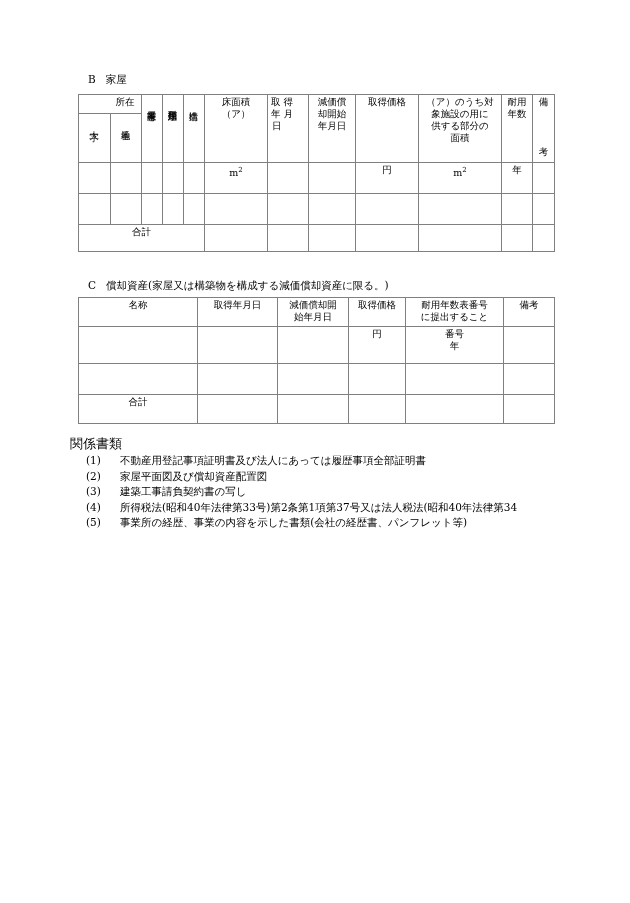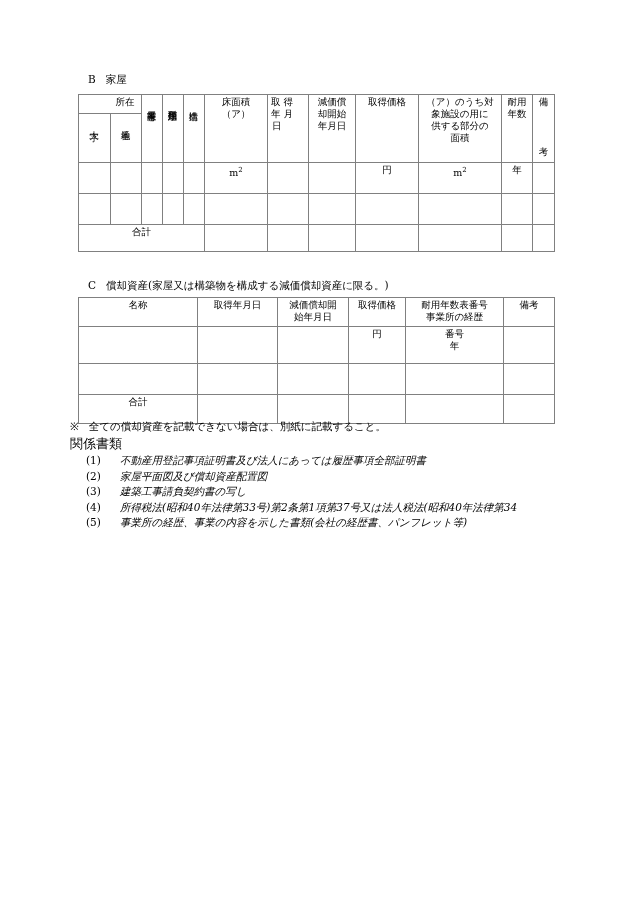--- a/index.html
+++ b/index.html
@@ -103,21 +103,20 @@
     margin-bottom: 0px;
   }
   .rel-num {
     width: 34px;
     flex: 0 0 34px;
     text-align: left;
   }
   .rel-txt {
     flex: 1 1 auto;
     text-indent: 0;
-    font-style: italic;
   }
   .rel-txt .cont { display: block; }
   .rel-txt .cont.i1 { padding-left: 11px; }
 </style>
 </head>
 <body>
 
 <div class="page">
 
   <div class="sec-head" style="left:88px; top:72px;">
@@ -246,21 +245,21 @@
       <tr>
         <td style="height:26px;">名称</td>
         <td>取得年月日</td>
         <td class="hdr-l">
           <div>減価償却開</div>
           <div>始年月日</div>
         </td>
         <td>取得価格</td>
         <td class="hdr-l">
           <div>耐用年数表番号</div>
-          <div>事業所の経歴</div>
+          <div>に提出すること</div>
         </td>
         <td>備考</td>
       </tr>
 
       <tr>
         <td style="height:34px;"></td>
         <td></td>
         <td></td>
         <td class="unit-r">円</td>
         <td class="unit-r">
@@ -283,58 +282,55 @@
         <td class="gokei" style="height:26px;">合計</td>
         <td></td>
         <td></td>
         <td></td>
         <td></td>
         <td></td>
       </tr>
     </tbody>
   </table>
 
-  <div class="note" style="left:70px; top:419px;">
-    <span class="mark">※</span><span>全ての償却資産を記載できない場合は、別紙に記載すること。</span>
+
+  <div class="rel-title" style="left:70px; top:436px;">関係書類</div>
+
+  <div class="rel-list" style="left:86px; top:453px;">
+
+    <div class="rel-item">
+      <span class="rel-num">(1)</span>
+      <span class="rel-txt">
+        <span class="cont">不動産用登記事項証明書及び法人にあっては履歴事項全部証明書</span>
+      </span>
+    </div>
+
+    <div class="rel-item">
+      <span class="rel-num">(2)</span>
+      <span class="rel-txt">
+        <span class="cont">家屋平面図及び償却資産配置図</span>
+      </span>
+    </div>
+
+    <div class="rel-item">
+      <span class="rel-num">(3)</span>
+      <span class="rel-txt">
+        <span class="cont">建築工事請負契約書の写し</span>
+      </span>
+    </div>
+
+    <div class="rel-item">
+      <span class="rel-num">(4)</span>
+      <span class="rel-txt">
+        <span class="cont">所得税法(昭和40年法律第33号)第2条第1項第37号又は法人税法(昭和40年法律第34</span>
+      </span>
+    </div>
+
+    <div class="rel-item">
+      <span class="rel-num">(5)</span>
+      <span class="rel-txt">
+        <span class="cont">事業所の経歴、事業の内容を示した書類(会社の経歴書、パンフレット等)</span>
+      </span>
+    </div>
+
   </div>
 
-  <div class="rel-title" style="left:70px; top:436px;">関係書類</div>
-
-  <div class="rel-list" style="left:86px; top:453px;">
-
-    <div class="rel-item">
-      <span class="rel-num">(1)</span>
-      <span class="rel-txt">
-        <span class="cont">不動産用登記事項証明書及び法人にあっては履歴事項全部証明書</span>
-      </span>
-    </div>
-
-    <div class="rel-item">
-      <span class="rel-num">(2)</span>
-      <span class="rel-txt">
-        <span class="cont">家屋平面図及び償却資産配置図</span>
-      </span>
-    </div>
-
-    <div class="rel-item">
-      <span class="rel-num">(3)</span>
-      <span class="rel-txt">
-        <span class="cont">建築工事請負契約書の写し</span>
-      </span>
-    </div>
-
-    <div class="rel-item">
-      <span class="rel-num">(4)</span>
-      <span class="rel-txt">
-        <span class="cont">所得税法(昭和40年法律第33号)第2条第1項第37号又は法人税法(昭和40年法律第34</span>
-      </span>
-    </div>
-
-    <div class="rel-item">
-      <span class="rel-num">(5)</span>
-      <span class="rel-txt">
-        <span class="cont">事業所の経歴、事業の内容を示した書類(会社の経歴書、パンフレット等)</span>
-      </span>
-    </div>
-
-  </div>
-
 </div>
 
 </body></html>

